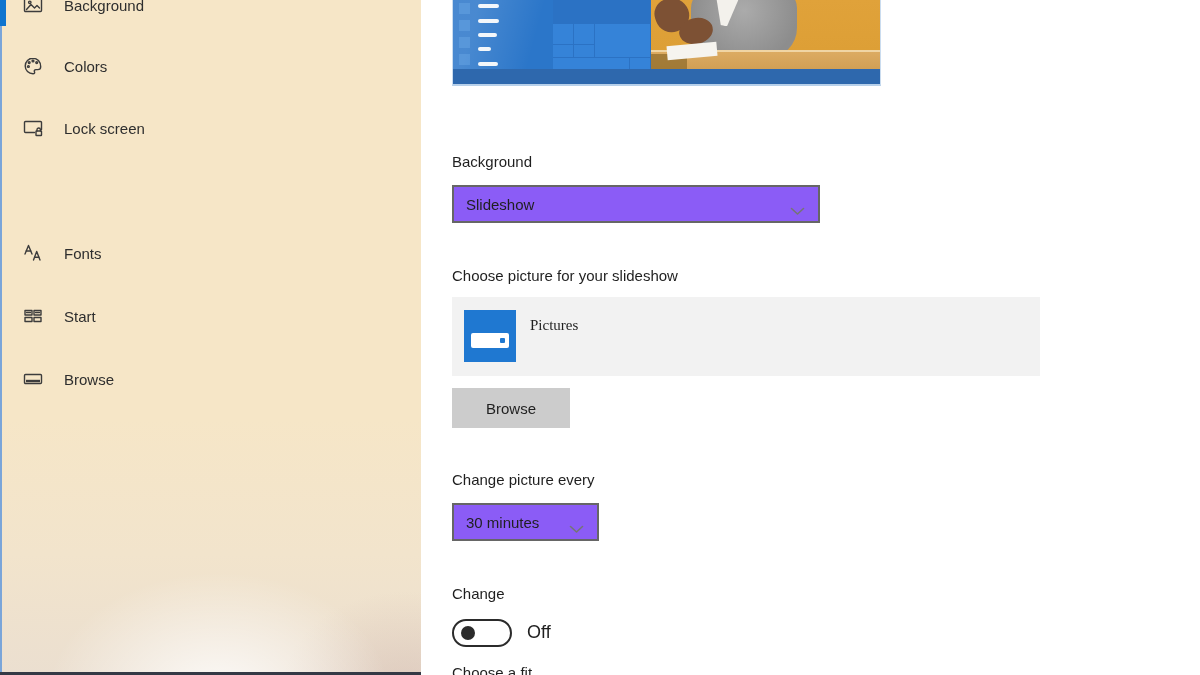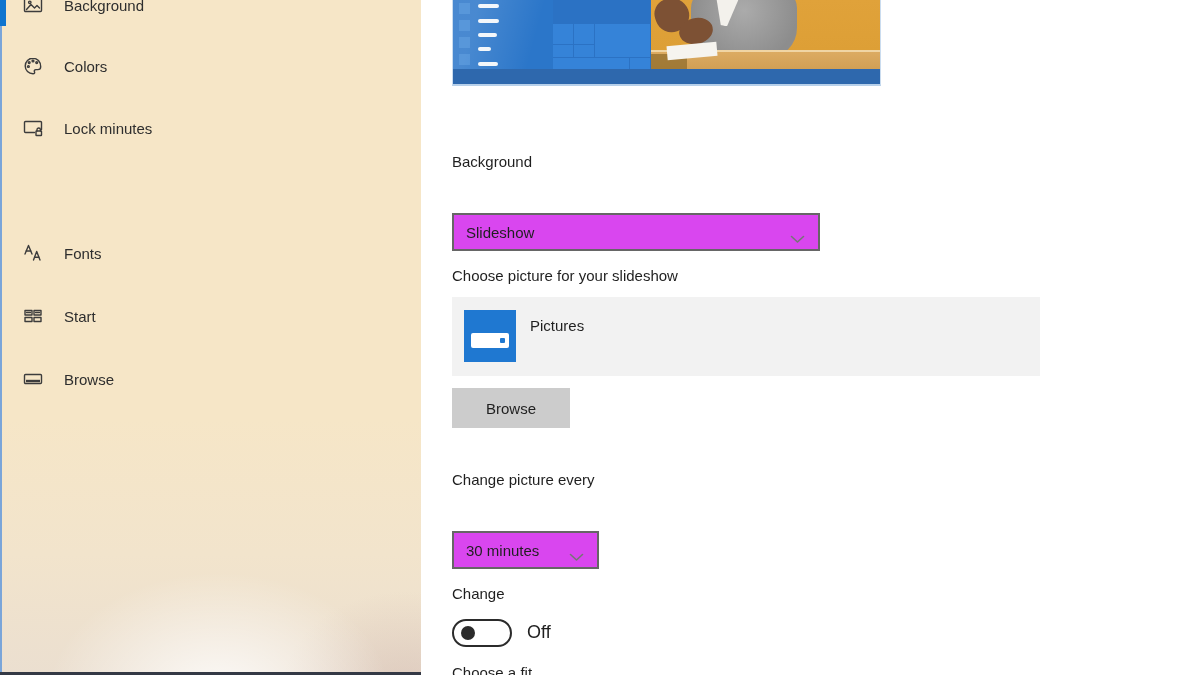--- a/index.html
+++ b/index.html
@@ -42,26 +42,26 @@
             border-radius:46% 54% 50% 50%;transform:rotate(-20deg);}
   .pv-hand2{position:absolute;left:28px;top:18px;width:34px;height:26px;background:#7d5134;
             border-radius:50%;transform:rotate(-14deg);}
   .pv-desk{position:absolute;left:0;top:50px;width:230px;height:34px;
            background:linear-gradient(#f0d5a4 0,#f0d5a4 2px,#dcab62 2px,#c89549 100%);}
   .pv-desk-shadow{position:absolute;left:0;top:54px;width:36px;height:30px;background:#926d2c;opacity:.75;}
   .pv-paper{position:absolute;left:16px;top:44px;width:50px;height:14px;background:#f6f4ef;transform:rotate(-5deg);}
   .pv-taskbar{position:absolute;left:0;top:69px;width:427px;height:15px;background:#2e68ad;}
   
   .dropdown{position:absolute;left:31px;height:38px;box-sizing:border-box;border:2px solid #666666;
-            background:#d946ef;display:flex;align-items:center;cursor:pointer;margin-top:28px;}
+            background:#8b5cf6;display:flex;align-items:center;cursor:pointer;}
   .dd-text{margin-left:12px;font-size:15px;color:#1f1f1f;}
   .dd-chevron{position:absolute;right:13px;top:15px;}
   .dd-chevron svg{stroke:#757575;fill:none;stroke-width:1.6;stroke-linecap:round;stroke-linejoin:round;}
   .album-panel{position:absolute;left:31px;top:297px;width:588px;height:79px;background:#f2f2f2;}
-  .album-item{position:absolute;left:0;top:0;width:588px;height:79px;cursor:pointer;}
+  .album-item{position:absolute;left:0;top:0;width:588px;height:79px;cursor:pointer;font-family:Liberation Serif, serif;}
   .album-icon{position:absolute;left:12px;top:13px;width:52px;height:52px;background:#1f78d1;}
   .album-strip{position:absolute;left:7px;top:23px;width:38px;height:15px;background:#ffffff;border-radius:2px;}
   .album-dot{position:absolute;right:4px;top:5px;width:5px;height:5px;background:#1f78d1;border-radius:1px;}
   .album-name{position:absolute;left:78px;top:20px;font-size:15px;color:#1f1f1f;}
   .browse{position:absolute;left:31px;top:388px;width:118px;height:40px;background:#cccccc;border:none;
           font-family:"Liberation Sans","DejaVu Sans",sans-serif;font-size:15px;color:#1f1f1f;cursor:pointer;}
   
   .toggle{position:absolute;left:31px;top:619px;width:56px;height:24px;box-sizing:content-box;
           border:2px solid #2b2b2b;border-radius:15px;background:#fff;cursor:pointer;}
   .knob{position:absolute;left:7px;top:5px;width:14px;height:14px;border-radius:50%;background:#2b2b2b;}
@@ -101,21 +101,21 @@
     </div>
 
     <div class="sb-item" style="top:108px">
       <span class="sb-icon">
         <svg width="20" height="20" viewBox="0 0 20 20">
             <path d="M18.5 11.5 v-7 a1 1 0 0 0 -1 -1 h-15 a1 1 0 0 0 -1 1 v9 a1 1 0 0 0 1 1 h9"></path>
             <rect x="13" y="13" width="5.5" height="4.5" rx=".5"></rect>
             <path d="M14 13 v-1.3 a1.7 1.7 0 0 1 3.4 0 V13"></path>
           </svg>
       </span>
-      <span class="sb-label">Lock minutes</span>
+      <span class="sb-label">Lock screen</span>
     </div>
 
 
     <div class="sb-item" style="top:233px">
       <span class="sb-icon">
         <svg width="20" height="20" viewBox="0 0 20 20">
             <path d="M2 11 L5.5 2.5 L9 11"></path>
             <path d="M3.3 8 h4.4"></path>
             <path d="M10.5 17 L13.7 8.5 L17 17"></path>
             <path d="M11.7 14.2 h4.1"></path>

